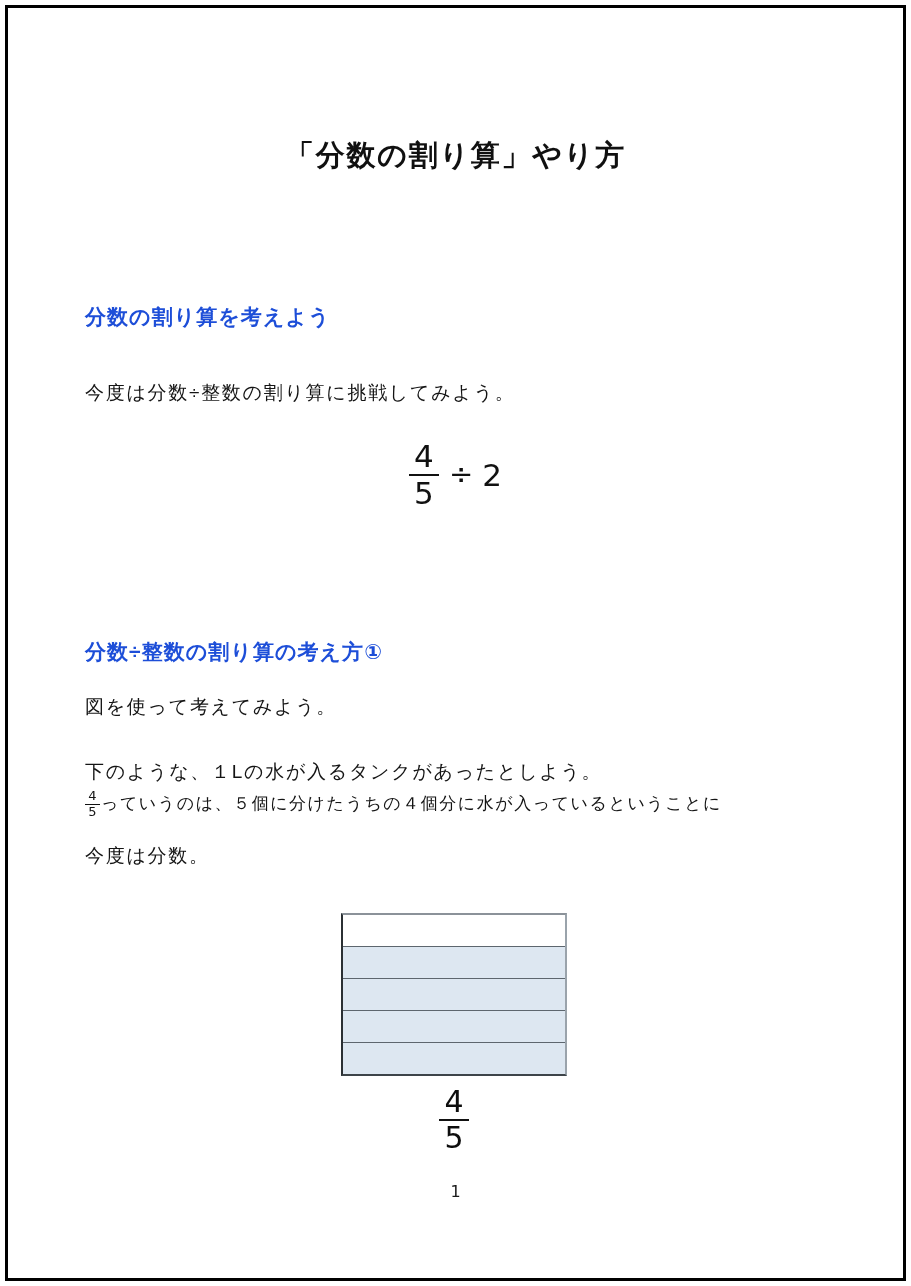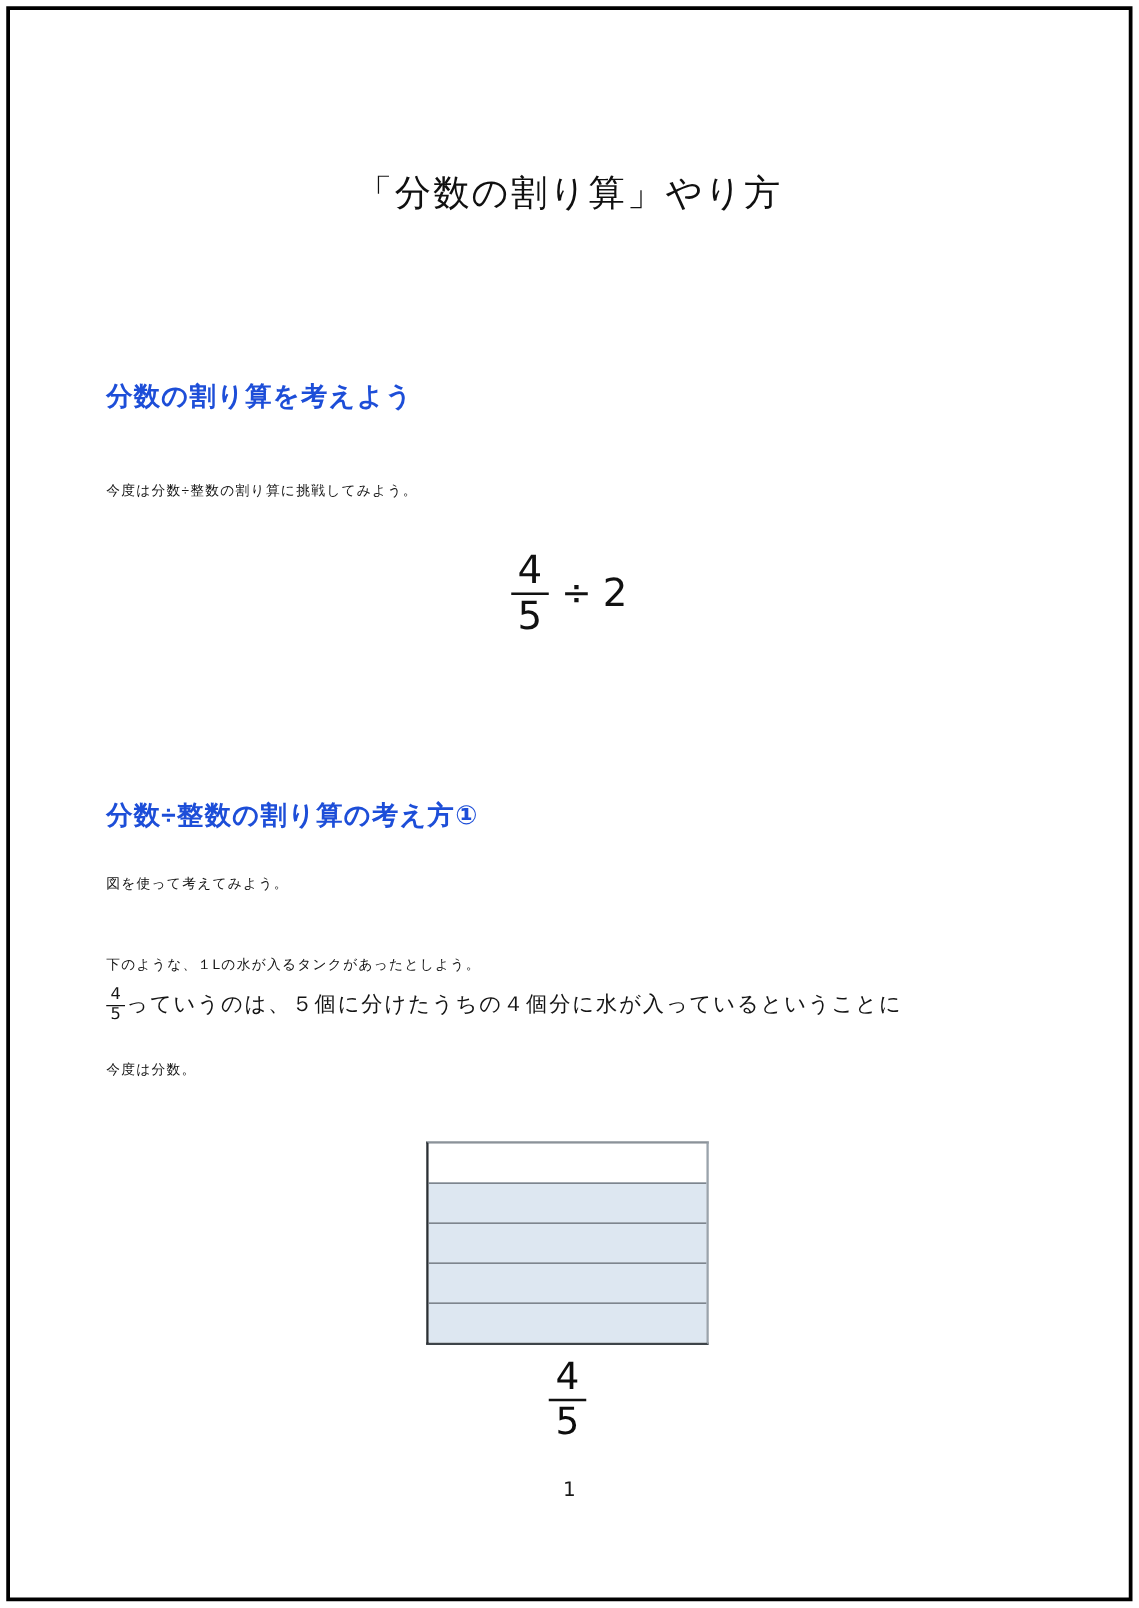--- a/index.html
+++ b/index.html
@@ -41,42 +41,42 @@
   .doc-title {
     position: absolute;
     left: 0;
     top: 132px;
     width: 911px;
     text-align: center;
     font-size: 29px;
     line-height: 47px;
     letter-spacing: 0.06em;
     color: #101010;
-    font-weight: 400;
+    font-weight: 700;
   }
   .doc-title .tline { display: block; white-space: nowrap; }
 
   
   .h2 {
     position: absolute;
     left: 85px;
     font-size: 21px;
     font-weight: bold;
     letter-spacing: 0.05em;
     color: #1d4ed8;
     white-space: nowrap;
   }
   #h2-1 { top: 303px; }
   #h2-2 { top: 622px; margin-top: 16px; }
 
   
   .para {
     position: absolute;
     left: 85px;
-    font-size: 11px;
+    font-size: 19px;
     letter-spacing: 0.09em;
     color: #141414;
     line-height: 30px;
     white-space: nowrap;
   }
   #p-1 { top: 378px; }
   #p-2 { top: 528px; }
   #p-3 { top: 692px; }
   #p-4 { top: 757px; }
   #p-6 { top: 841px; }

